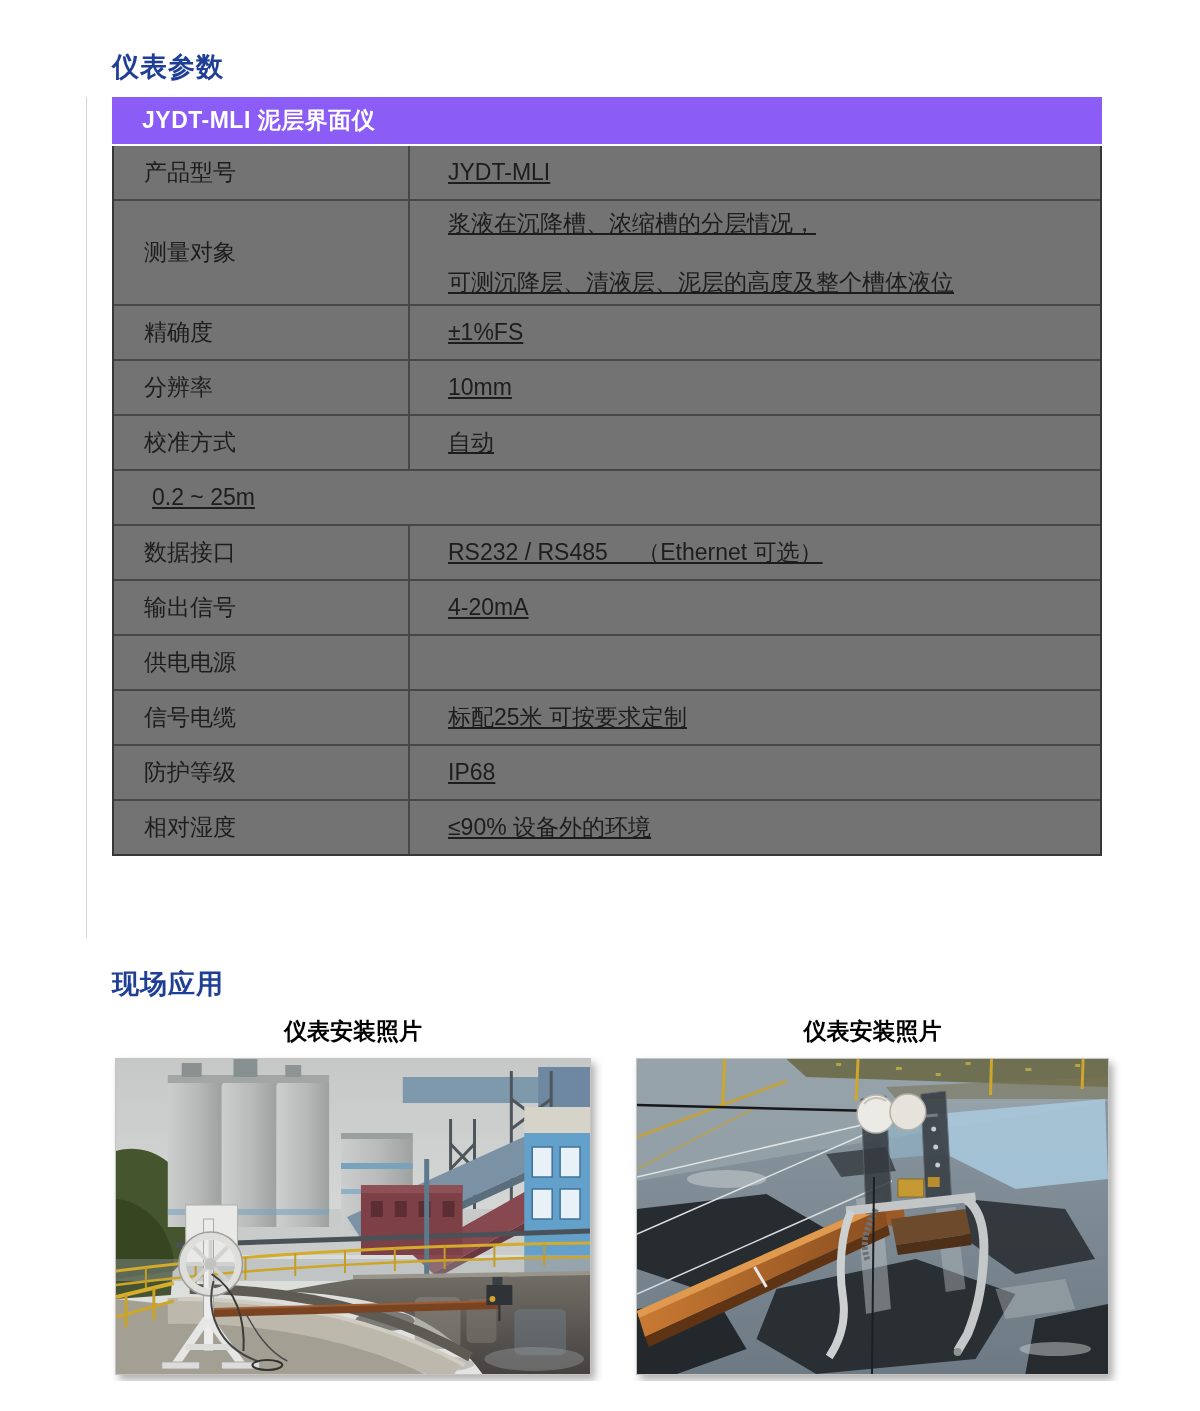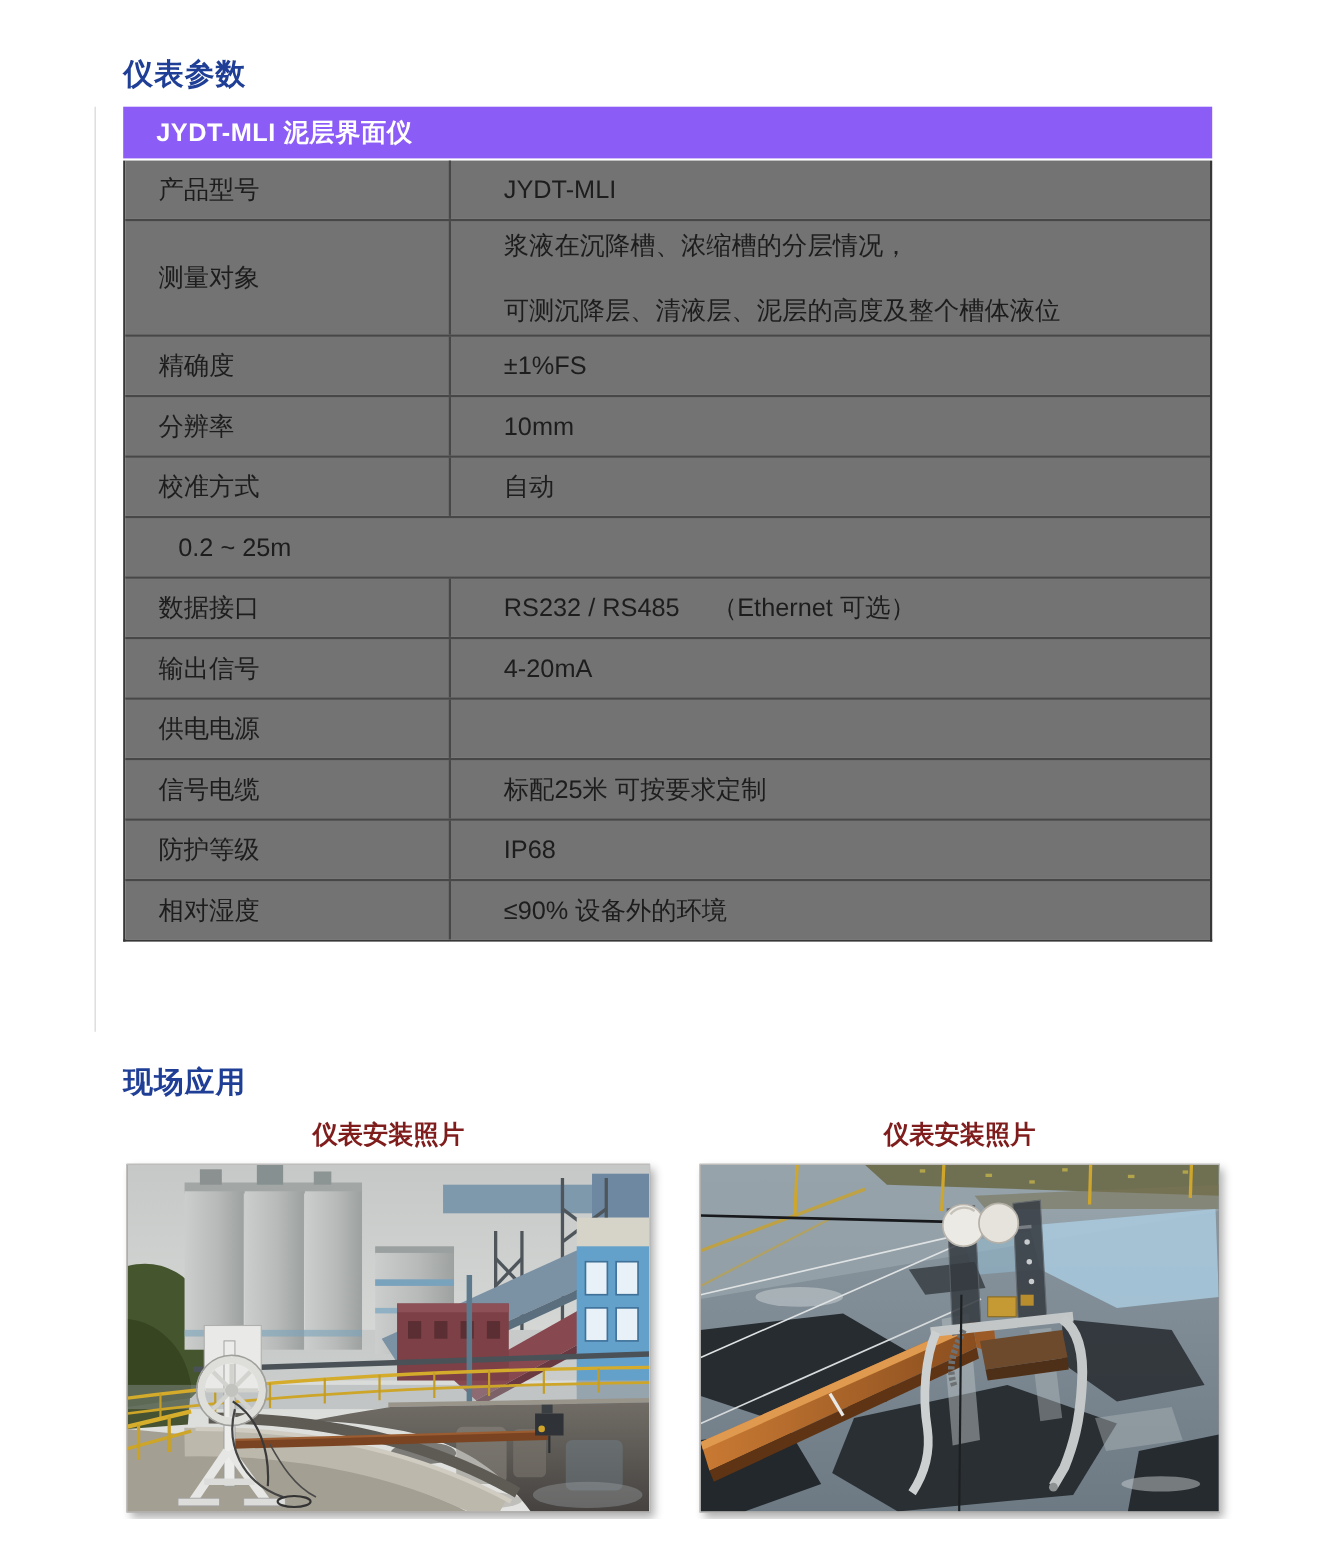--- a/index.html
+++ b/index.html
@@ -12,28 +12,28 @@
 
   .bleed-line{position:absolute;left:86px;top:97px;width:1px;height:841px;background:#d2d2d2;}
 
   .spec-table{position:absolute;left:112px;top:97px;width:990px;font-size:23px;color:#1d1d1d;}
   .t-header{height:47px;background:#8b5cf6;color:#ffffff;font-weight:bold;display:flex;align-items:center;padding-left:30px;box-sizing:border-box;letter-spacing:0.5px;}
   .t-body{margin-top:2px;border:2px solid #373737;border-top:none;box-sizing:border-box;background:#e9e9e9;}
   .t-row{display:flex;height:53px;border-top:2px solid #474747;background:#737373;}
   .t-row:first-child{border-top:none;}
   .t-row.tall{height:103px;}
   .t-label{width:296px;box-sizing:border-box;border-right:2px solid #474747;display:flex;align-items:center;padding-left:30px;flex-shrink:0;}
-  .t-value{flex:1;display:flex;align-items:center;padding-left:48px;box-sizing:border-box;}
+  .t-value{flex:1;display:flex;align-items:center;padding-left:38px;box-sizing:border-box;text-decoration:underline;}
   .t-value.multiline{flex-direction:column;align-items:flex-start;justify-content:space-between;}
   .t-value.multiline div{line-height:44px;white-space:nowrap;}
 
   .figure{position:absolute;top:1016px;}
   #figure-left{left:115px;width:476px;}
   #figure-right{left:636px;width:473px;}
-  .figure-caption{text-align:center;font-size:23px;font-weight:bold;color:#7f1d1d;line-height:30px;}
+  .figure-caption{text-align:center;font-size:23px;font-weight:bold;color:#000000;line-height:30px;}
   .photo{margin-top:12px;height:315px;border:1px solid #c6c4c1;box-sizing:content-box;box-shadow:4px 5px 8px rgba(0,0,0,0.32);overflow:hidden;background:#888;}
   .photo svg{display:block;width:100%;height:100%;}
 </style>
 </head>
 <body>
 
 <div class="page">
 
   <div class="section-title" id="title-params">仪表参数</div>
 

